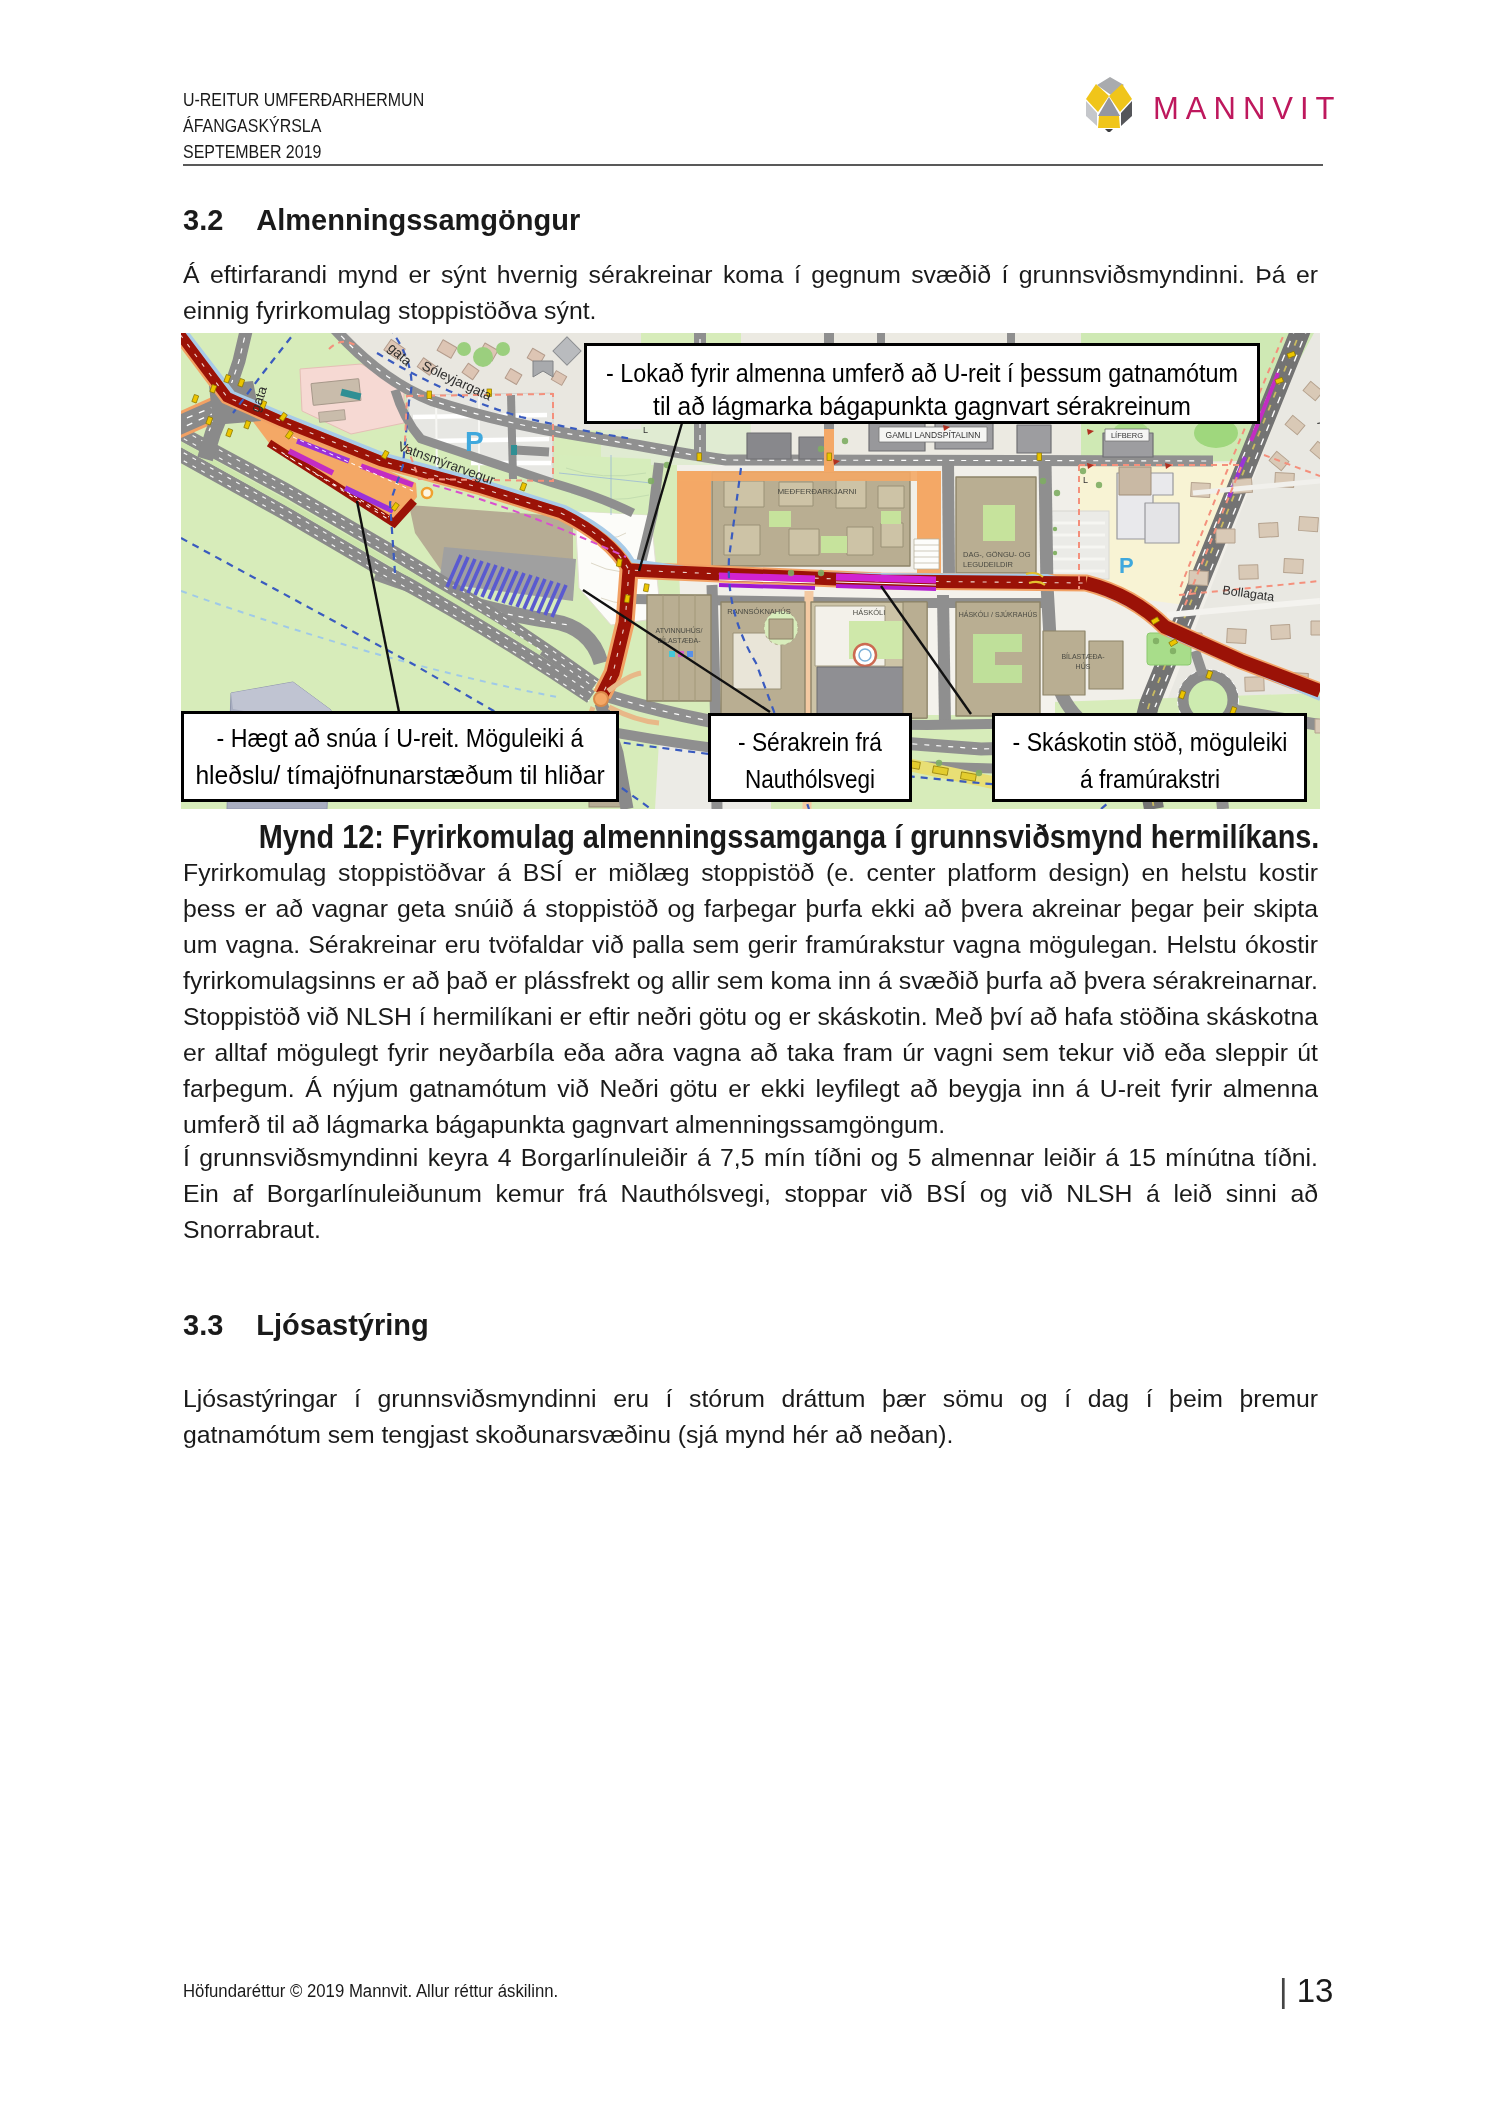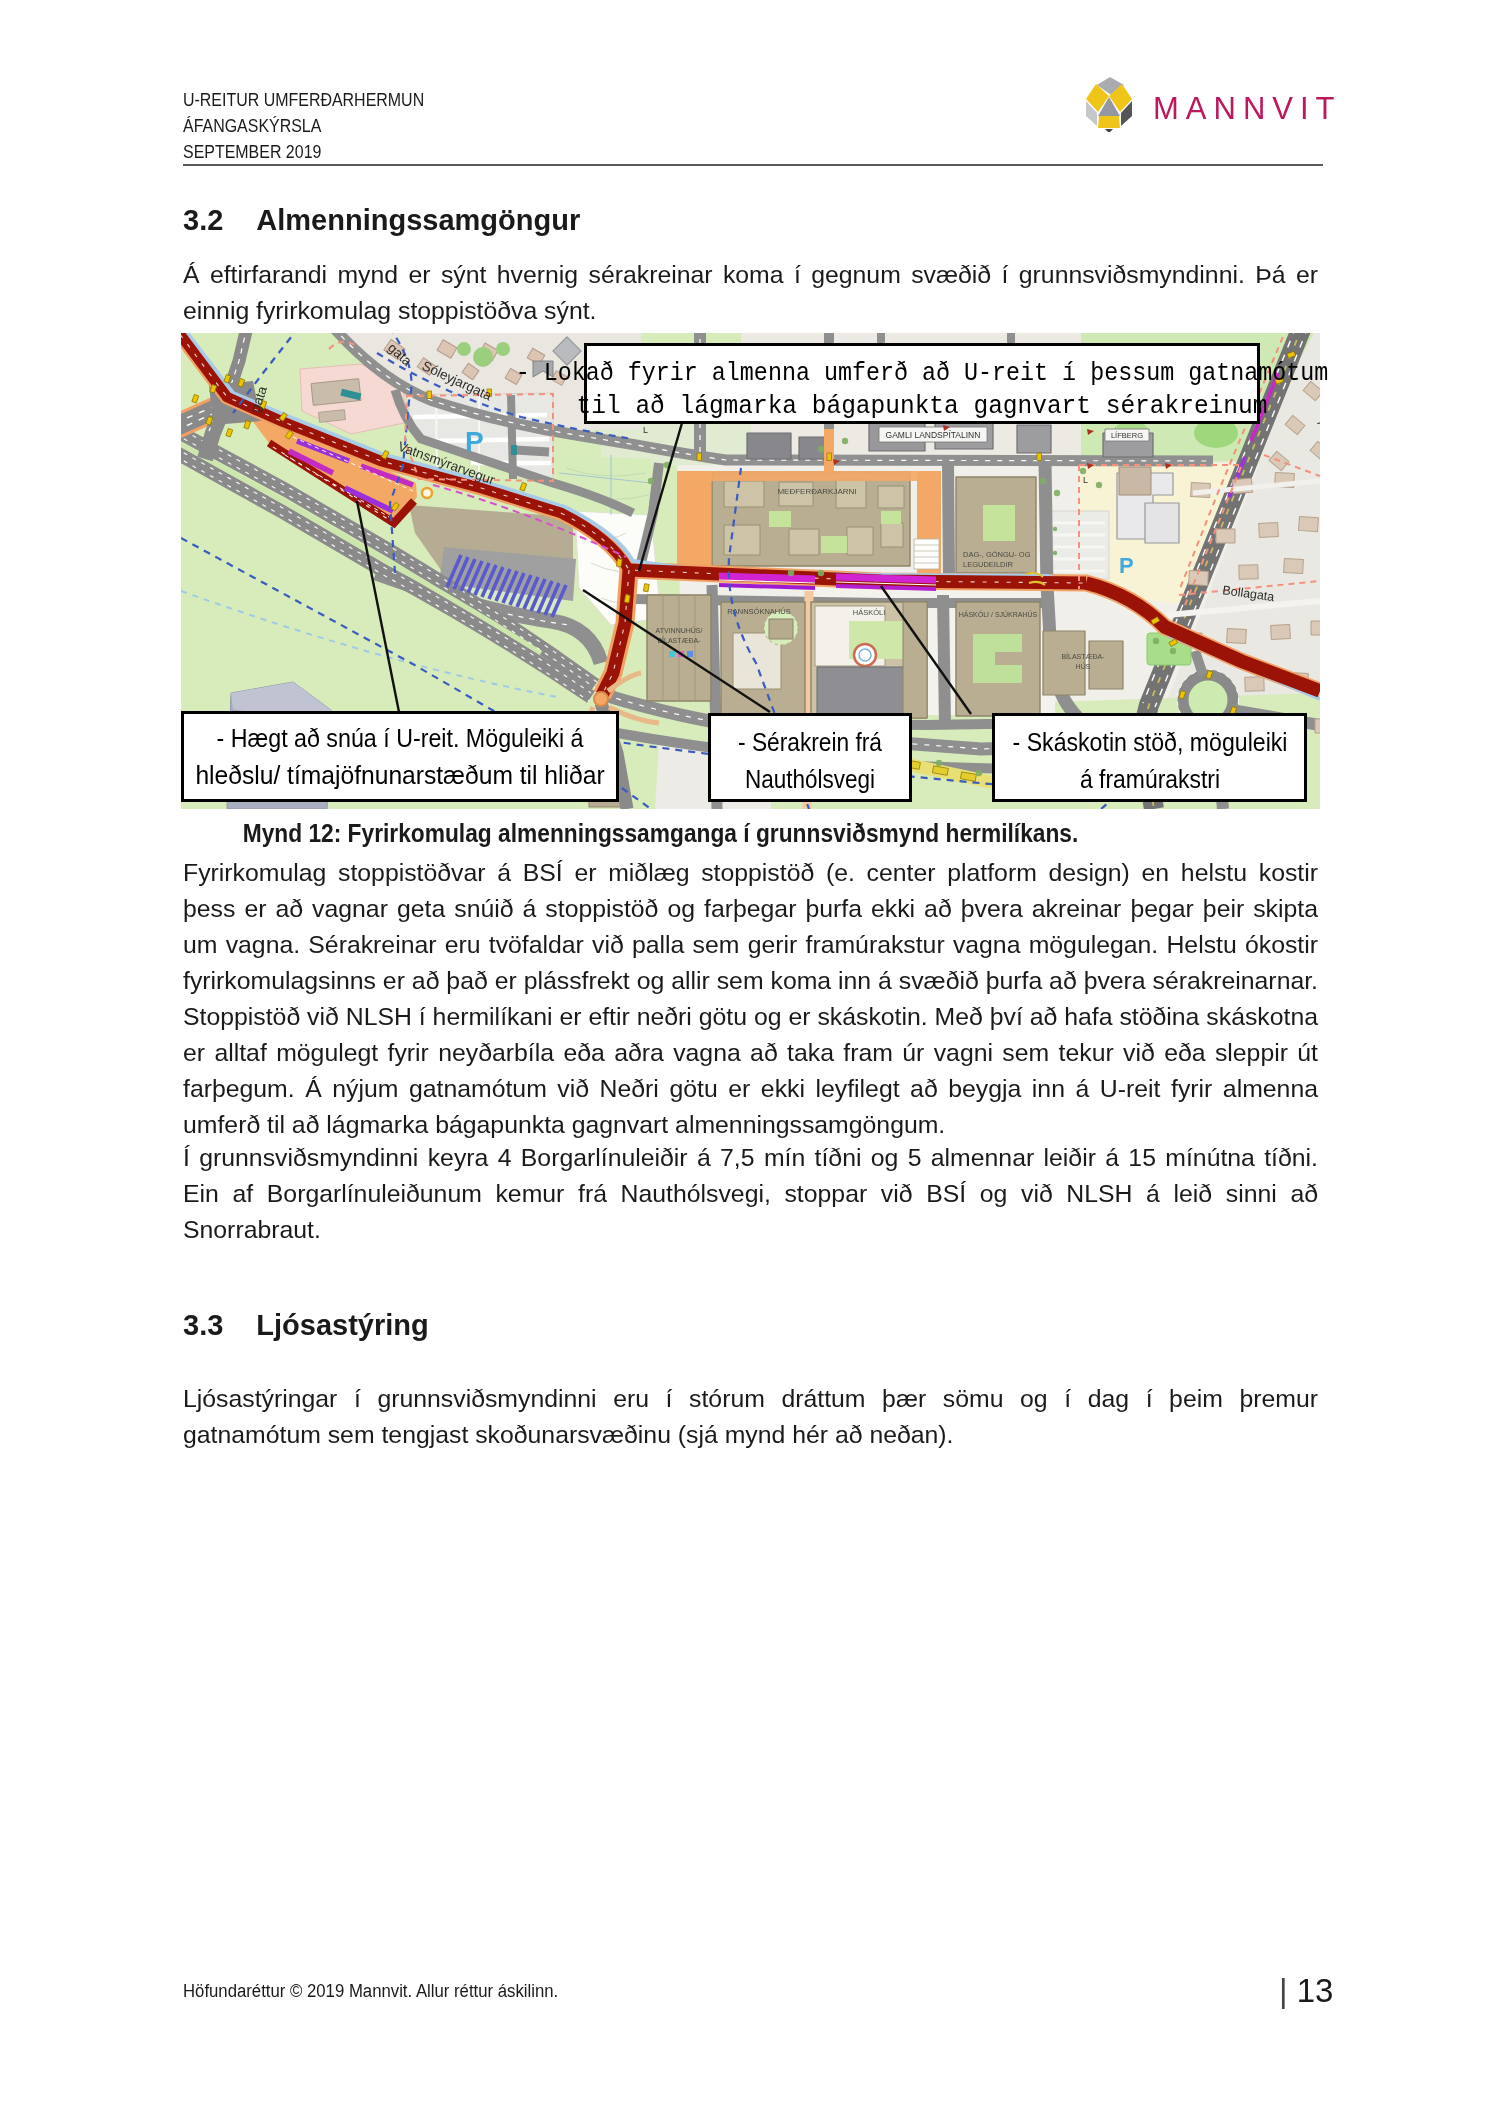--- a/index.html
+++ b/index.html
@@ -432,41 +432,41 @@
 </g>
 <g stroke="#111111" stroke-width="2.4" fill="none">
 <path d="M501,90 L458,238"></path>
 <path d="M176,168 L218,379"></path>
 <path d="M402,257 L589,379"></path>
 <path d="M700,253 L790,381"></path>
 </g>
 </svg>
 </div>
 
-<div class="box" style="left:584px;top:343px;width:670px;height:75px;font-family:Liberation Mono, monospace;">
+<div class="box" style="left:584px;top:343px;width:670px;height:75px;">
   <div class="inner" style="top:11.5px;transform:scaleX(0.898) translateX(-50%);">- Lokað fyrir almenna umferð að U-reit í þessum gatnamótum</div>
   <div class="inner" style="top:44.5px;transform:scaleX(0.942) translateX(-50%);">til að lágmarka bágapunkta gagnvart sérakreinum</div>
 </div>
 
 <div class="box" style="left:181px;top:711px;width:432px;height:85px;">
   <div class="inner" style="top:8.5px;transform:scaleX(0.894) translateX(-50%);">- Hægt að snúa í U-reit. Möguleiki á</div>
   <div class="inner" style="top:45.5px;transform:scaleX(0.947) translateX(-50%);">hleðslu/ tímajöfnunarstæðum til hliðar</div>
 </div>
 
 <div class="box" style="left:708px;top:713px;width:180px;height:83px;padding-left:18px;">
   <div class="inner" style="top:10.5px;transform:scaleX(0.874) translateX(-50%);">- Sérakrein frá</div>
   <div class="inner" style="top:47.5px;transform:scaleX(0.865) translateX(-50%);">Nauthólsvegi</div>
 </div>
 
 <div class="box" style="left:992px;top:713px;width:309px;height:83px;">
   <div class="inner" style="top:10.5px;transform:scaleX(0.889) translateX(-50%);">- Skáskotin stöð, möguleiki</div>
   <div class="inner" style="top:47.5px;transform:scaleX(0.881) translateX(-50%);">á framúrakstri</div>
 </div>
 
-<div class="abs" style="left:183px;top:818px;width:1135px;text-align:left;font-size:26px;font-weight:bold;"><span style="display:inline-block;transform:scaleX(0.875);transform-origin:center;white-space:nowrap;">Mynd 12: Fyrirkomulag almenningssamganga í grunnsviðsmynd hermilíkans.</span></div>
+<div class="abs" style="left:183px;top:818px;width:1135px;text-align:right;font-size:33px;font-weight:bold;"><span style="display:inline-block;transform:scaleX(0.875);transform-origin:center;white-space:nowrap;">Mynd 12: Fyrirkomulag almenningssamganga í grunnsviðsmynd hermilíkans.</span></div>
 
 <div class="abs" style="left:183px;top:855px;width:1135px;font-size:24.8px;line-height:36px;">
 <div class="just">Fyrirkomulag stoppistöðvar á BSÍ er miðlæg stoppistöð (e. center platform design) en helstu kostir<br>þess er að vagnar geta snúið á stoppistöð og farþegar þurfa ekki að þvera akreinar þegar þeir skipta<br>um vagna. Sérakreinar eru tvöfaldar við palla sem gerir framúrakstur vagna mögulegan. Helstu ókostir<br>fyrirkomulagsinns er að það er plássfrekt og allir sem koma inn á svæðið þurfa að þvera sérakreinarnar.<br>Stoppistöð við NLSH í hermilíkani er eftir neðri götu og er skáskotin. Með því að hafa stöðina skáskotna<br>er alltaf mögulegt fyrir neyðarbíla eða aðra vagna að taka fram úr vagni sem tekur við eða sleppir út<br>farþegum. Á nýjum gatnamótum við Neðri götu er ekki leyfilegt að beygja inn á U-reit fyrir almenna<br></div>
 <div>umferð til að lágmarka bágapunkta gagnvart almenningssamgöngum.</div>
 </div>
 
 <div class="abs" style="left:183px;top:1140px;width:1135px;font-size:24.8px;line-height:36px;">
 <div class="just">Í grunnsviðsmyndinni keyra 4 Borgarlínuleiðir á 7,5 mín tíðni og 5 almennar leiðir á 15 mínútna tíðni.<br>Ein af Borgarlínuleiðunum kemur frá Nauthólsvegi, stoppar við BSÍ og við NLSH á leið sinni að<br></div>
 <div>Snorrabraut.</div>
 </div>

